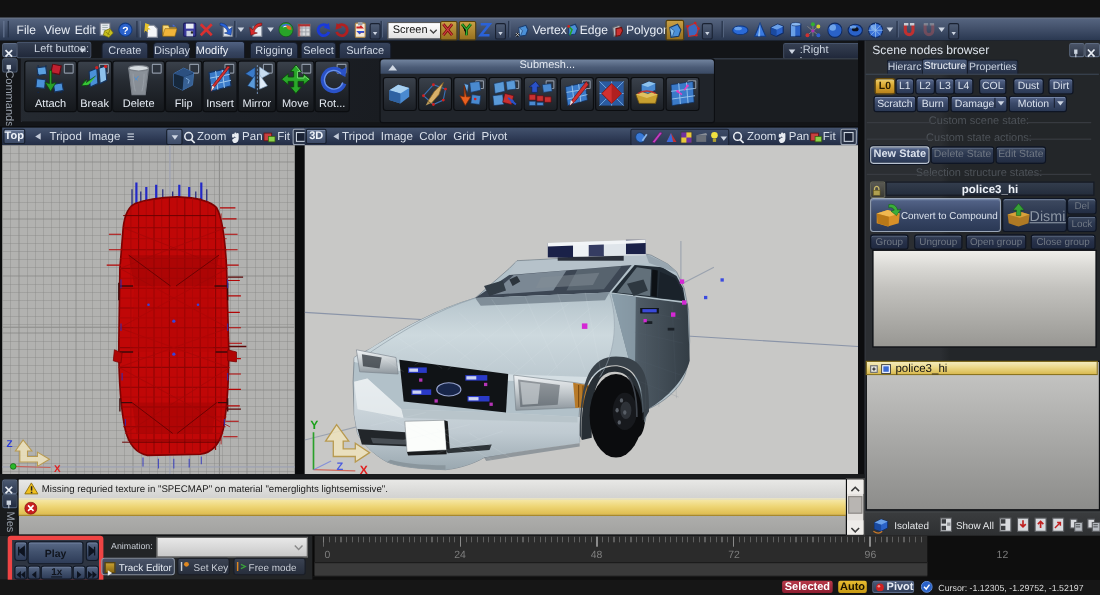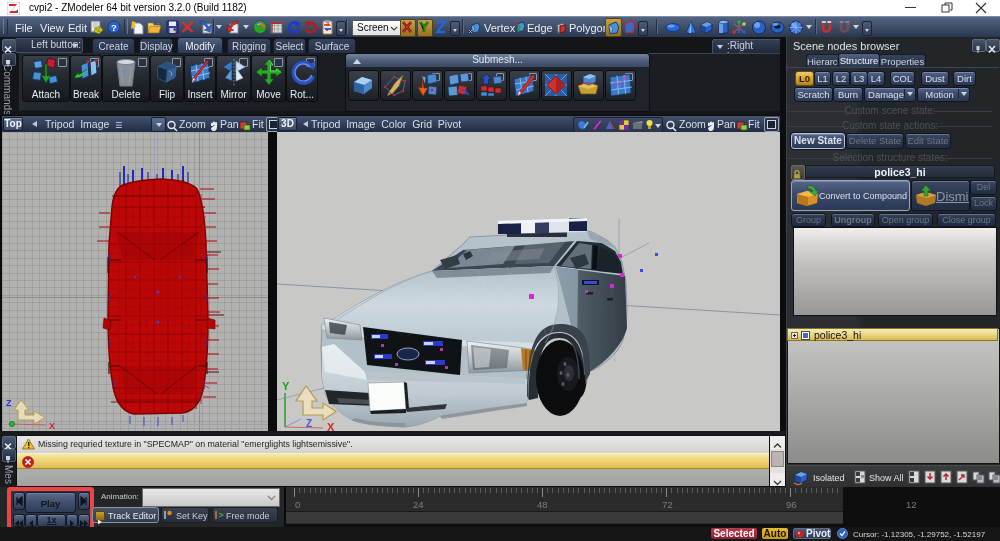--- a/index.html
+++ b/index.html
@@ -14,36 +14,20 @@
 .sep:before{left:8px;}
 .sep:after{right:8px;}
 .rbtn{position:absolute;background:linear-gradient(#55658a,#3b4a6a 45%,#2a3854);border:1px solid #0e1524;border-radius:3px;box-shadow:inset 0 1px 0 rgba(170,190,220,.4);color:#dae1ec;font-size:11px;text-align:center;white-space:nowrap;line-height:13px;overflow:hidden;}
 .rdim{color:#707884;}
 .vtext{writing-mode:vertical-rl;overflow:hidden;}
 </style>
 </head>
 <body>
 <div id="root">
 
-<div class="abs" style="left:0;top:0;width:1000px;height:16px;background:#ffffff;">
-  <svg class="abs" style="left:7px;top:2px;" width="13" height="13" viewBox="0 0 13 13">
-        <rect x="0" y="0" width="13" height="13" rx="2" fill="#fff" stroke="#888" stroke-width=".5"></rect>
-        <path d="M2 2h8l-6 7h7v2H2l6-7H2z" fill="#d22"></path>
-        <path d="M9 9l2-2v4z" fill="#36c"></path>
-      </svg>
-  <div class="abs" style="left:29px;top:2px;font-size:10px;color:#000;">cvpi2 - ZModeler 64 bit version 3.2.0 (Build 1182)</div>
-  <div class="abs" style="left:905px;top:7px;width:11px;height:1px;background:#333;"></div>
-  <svg class="abs" style="left:941px;top:2px;" width="12" height="12" viewBox="0 0 12 12">
-        <rect x="1" y="3" width="7" height="7" fill="none" stroke="#333"></rect>
-        <path d="M4 3v-2h7v7h-2" fill="none" stroke="#333"></path>
-      </svg>
-  <svg class="abs" style="left:975px;top:2px;" width="12" height="12" viewBox="0 0 12 12">
-        <path d="M1 1l10 10M11 1l-10 10" stroke="#333" stroke-width="1.2"></path>
-      </svg>
-</div>
 
 <div class="abs" id="menubar" style="left:0;top:16px;width:1000px;height:21px;background:linear-gradient(#55647f,#42506a 45%,#293750);font-size:11px;color:#e8edf5;border-top:1px solid #7d8ca6;box-sizing:border-box;">
   <div class="abs" style="left:3px;top:2px;width:3px;height:15px;border-left:1px solid #6a7a96;border-right:1px solid #222e44;"></div>
   <div class="abs" style="left:15px;top:5px;">File</div>
   <div class="abs" style="left:40px;top:5px;">View</div>
   <div class="abs" style="left:68px;top:5px;">Edit</div>
   <svg class="abs" style="left:90px;top:3px;" width="14" height="15" viewBox="0 0 14 15">
         <rect x="1" y="1" width="9" height="11" fill="#e8eaee" stroke="#6a7080"></rect>
         <path d="M3 3h5M3 5h5M3 7h3" stroke="#9aa" stroke-width=".8"></path>
         <path d="M5 8l5-2 3 4-4 4-5-2z" fill="#c8c020" stroke="#6a6410" stroke-width=".6"></path>
@@ -237,21 +221,21 @@
         </svg></div>
   <div class="abs vtext" style="left:0px;top:27px;width:13px;height:50px;font-size:10px;color:#9aa2ad;text-align:center;">Commands</div>
 
   <div class="abs" style="left:15px;top:1px;width:66px;height:13px;background:linear-gradient(#353f52,#20283a);border:1px solid #46536a;border-radius:2px;color:#ccd4e0;font-size:10px;">
         <span style="position:absolute;left:3px;top:0px;padding-left:12px;">Left button:</span>
         <div style="position:absolute;right:4px;top:5px;width:0;height:0;border-left:3px solid transparent;border-right:3px solid transparent;border-top:4px solid #cdd5e2;"></div>
       </div>
 
   <div class="abs" style="left:92px;top:1px;width:43px;height:16px;background:linear-gradient(#36435c,#242e44);border:1px solid #141b2a;border-bottom:0;border-radius:4px 4px 0 0;color:#cdd5e2;font-size:10px;text-align:center;padding-top:2px;box-sizing:border-box;">Create</div>
   <div class="abs" style="left:139px;top:1px;width:34px;height:16px;background:linear-gradient(#36435c,#242e44);border:1px solid #141b2a;border-bottom:0;border-radius:4px 4px 0 0;color:#cdd5e2;font-size:10px;text-align:center;padding-top:2px;box-sizing:border-box;">Display</div>
-  <div class="abs" style="left:177px;top:0px;width:46px;height:17px;background:linear-gradient(#516282,#36445f 60%,#2c3850);border:1px solid #141b2a;border-bottom:0;border-radius:4px 4px 0 0;color:#f0f4fa;font-size:10px;text-align:center;padding-top:3px;box-sizing:border-box;">Modify</div>
+  <div class="abs" style="left:177px;top:0px;width:46px;height:17px;background:linear-gradient(#516282,#36445f 60%,#2c3850);border:1px solid #141b2a;border-bottom:0;border-radius:4px 4px 0 0;color:#f0f4fa;font-size:10px;text-align:left;padding-top:3px;box-sizing:border-box;">Modify</div>
   <div class="abs" style="left:227px;top:1px;width:44px;height:16px;background:linear-gradient(#36435c,#242e44);border:1px solid #141b2a;border-bottom:0;border-radius:4px 4px 0 0;color:#cdd5e2;font-size:10px;text-align:center;padding-top:2px;box-sizing:border-box;">Rigging</div>
   <div class="abs" style="left:273px;top:1px;width:33px;height:16px;background:linear-gradient(#36435c,#242e44);border:1px solid #141b2a;border-bottom:0;border-radius:4px 4px 0 0;color:#cdd5e2;font-size:10px;text-align:center;padding-top:2px;box-sizing:border-box;">Select</div>
   <div class="abs" style="left:308px;top:1px;width:48px;height:16px;background:linear-gradient(#36435c,#242e44);border:1px solid #141b2a;border-bottom:0;border-radius:4px 4px 0 0;color:#cdd5e2;font-size:10px;text-align:center;padding-top:2px;box-sizing:border-box;">Surface</div>
 
   <div class="abs" style="left:712px;top:2px;width:68px;height:13px;background:linear-gradient(#353f52,#20283a);border:1px solid #46536a;border-radius:2px;color:#ccd4e0;font-size:10px;">
         <div style="position:absolute;left:4px;top:5px;width:0;height:0;border-left:3px solid transparent;border-right:3px solid transparent;border-top:4px solid #cdd5e2;"></div>
         <span style="position:absolute;left:14px;top:0px;">:Right button</span>
       </div>
 
   <div class="abs" style="left:19px;top:16px;width:760px;height:57px;background:#1a1d21;border-top:1px solid #3c4552;border-left:1px solid #2a2f38;"></div>
@@ -513,21 +497,21 @@
           <path d="M2 11l10-3 10 3-1 8-9 3-9-3z" fill="#c8871f" opacity=".85"></path>
           <path d="M2 11l10-3 10 3-9 3z" fill="#e0a83e" opacity=".85"></path>
           <path d="M12 1l5 6h-3v5h-4V7H7z" fill="#38a038" stroke="#0e5a0e" stroke-width=".5"></path>
         </svg>
         <span style="position:absolute;left:24px;top:9px;font-size:13px;color:#8d97a5;text-decoration:underline;">Dismiss</span>
       </div>
   <div class="rbtn rdim" style="left:190px;top:143px;width:25px;height:13px;background:linear-gradient(#3e4a60,#2c3850 45%,#222c42);font-size:9px;line-height:13px;">Del</div>
   <div class="rbtn rdim" style="left:190px;top:159px;width:25px;height:13px;background:linear-gradient(#3e4a60,#2c3850 45%,#222c42);font-size:9px;line-height:13px;">Lock</div>
 
   <div class="rbtn rdim" style="left:11px;top:176px;width:33px;height:12px;background:linear-gradient(#39445a,#27314a 45%,#1f2940);font-size:9px;line-height:12px;">Group</div>
-  <div class="rbtn rdim" style="left:51px;top:176px;width:42px;height:12px;background:linear-gradient(#39445a,#27314a 45%,#1f2940);font-size:9px;line-height:12px;font-weight:bold;">Ungroup</div>
+  <div class="rbtn rdim" style="left:51px;top:176px;width:42px;height:12px;background:linear-gradient(#39445a,#27314a 45%,#1f2940);font-size:9px;line-height:12px;">Ungroup</div>
   <div class="rbtn rdim" style="left:98px;top:176px;width:53px;height:12px;background:linear-gradient(#39445a,#27314a 45%,#1f2940);font-size:9px;line-height:12px;">Open group</div>
   <div class="rbtn rdim" style="left:157px;top:176px;width:57px;height:12px;background:linear-gradient(#39445a,#27314a 45%,#1f2940);font-size:9px;line-height:12px;">Close group</div>
 
   <div class="abs" style="left:13px;top:190px;width:202px;height:87px;background:linear-gradient(#f0efeb,#d8d7d3 18%,#c2c1bd 40%,#989793);border:1px solid #0e1014;"></div>
 
   <div class="abs" style="left:7px;top:291px;width:211px;height:134px;background:linear-gradient(#c8c8c6,#8c8c8a);border:1px solid #101214;"></div>
   <div class="abs" style="left:7px;top:291px;width:211px;height:13px;background:linear-gradient(#f4ecbe,#ecd98a 45%,#d9ba50);border:1px solid #8a7420;box-sizing:border-box;">
     <div style="position:absolute;left:3px;top:3px;width:7px;height:7px;background:#e8e8e4;border:1px solid #6a6a66;box-sizing:border-box;">
           <div style="position:absolute;left:1px;top:2px;width:3px;height:1px;background:#222;"></div>
           <div style="position:absolute;left:2px;top:1px;width:1px;height:3px;background:#222;"></div>

